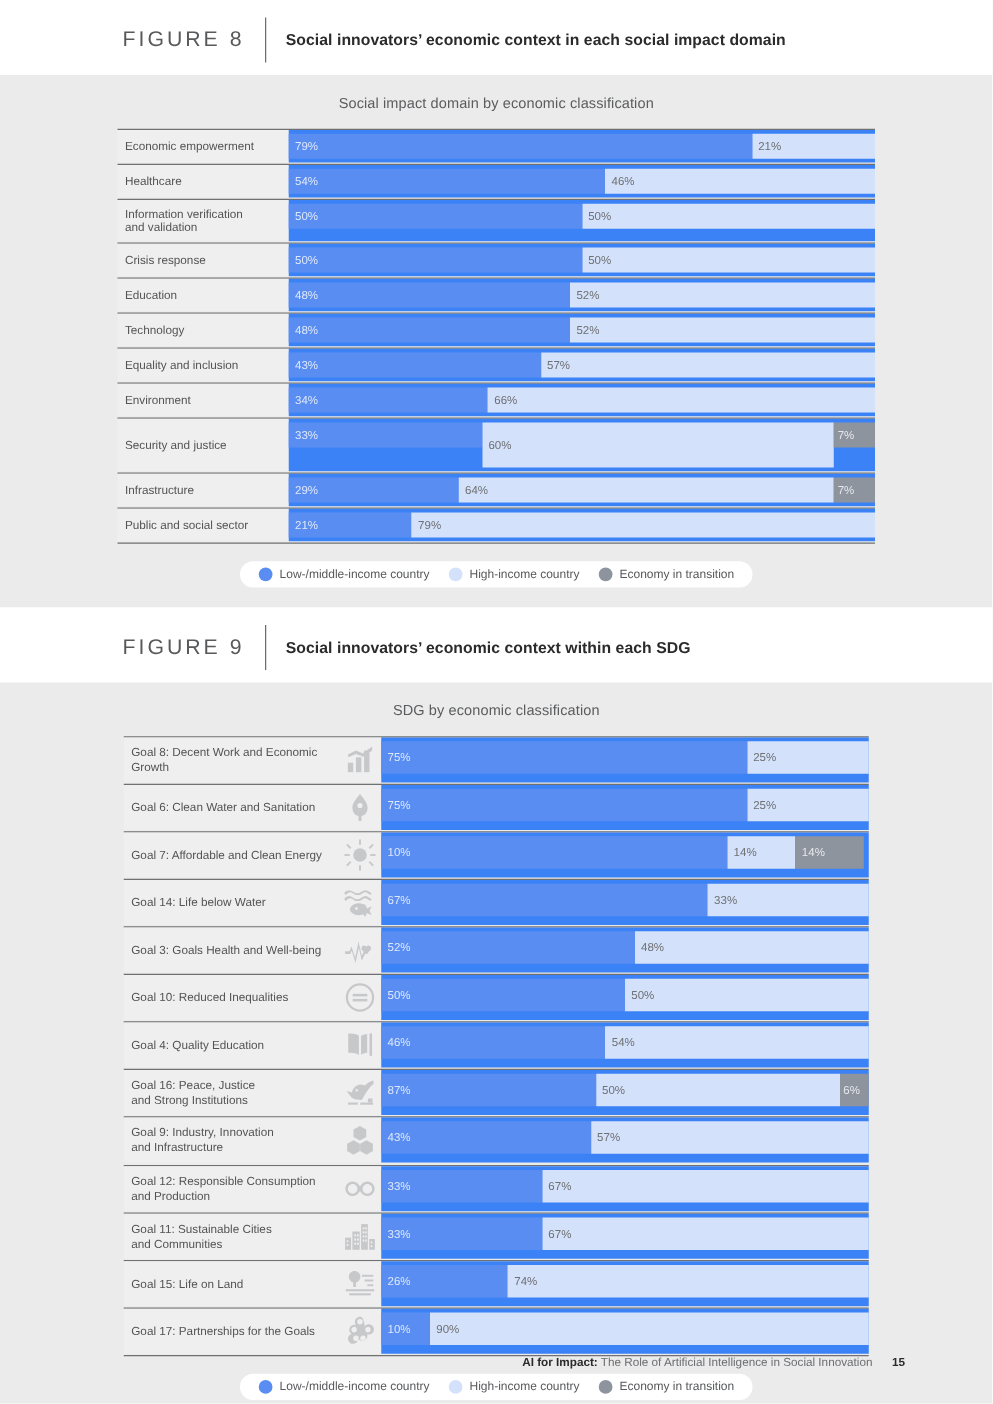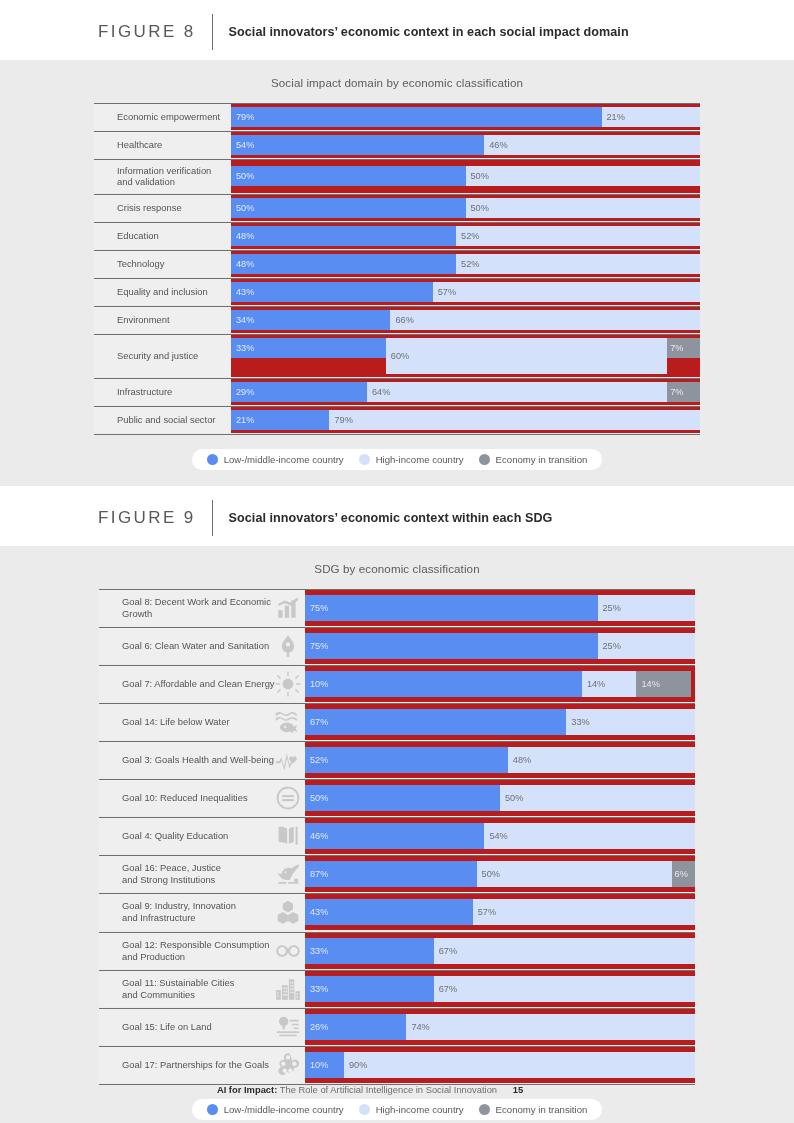--- a/index.html
+++ b/index.html
@@ -85,23 +85,22 @@
     white-space: nowrap;
     overflow: visible;
   }
   .seg.low  { background: #5a8df2; color: #dde8fd; }
   .seg.high { background: #d3e1fb; color: #6f7072; }
   .seg.trans{ background: #8e949e; color: #e6e8ec; }
   .seg.trans.narrow { padding-left: 3px; }
 
   .bar-outer {
     flex: 1 1 auto;
-    background: #b91c1c;
+    background: #3b82f6;
     display: flex;
-    align-items: center;
     padding: 3px 0;
   }
   .bar-track { display: flex; width: 100%; }
 
   
   .chart-8 .row { margin-bottom: 0; }
   .chart-8 .row-label,
   .chart-8 .bar-outer { min-height: 26px; }
   .chart-9 .row-label,
   .chart-9 .bar-outer { min-height: 33px; }
@@ -122,30 +121,30 @@
   .legend-dot { width: 11px; height: 11px; border-radius: 50%; display: inline-block; }
   .legend-label { font-size: 9.6px; color: #58595b; }
 
   
   .sdg-icon { width: 26px; height: 26px; flex: 0 0 26px; opacity: .72; }
   .sdg-icon svg { width: 100%; height: 100%; display: block; fill: #b9babc; }
 
   
   .footer {
     position: absolute;
-    left: 0; right: 0; bottom: 28px;
-    text-align: center;
+    left: 0; right: 16px; bottom: 28px;
+    text-align: right;
     padding-right: 54px;
     font-size: 9.4px;
     color: #6d6e71;
   }
   .footer b { color: #2b2b2b; font-weight: 700; }
   .footer .pg { color: #2b2b2b; font-weight: 700; margin-left: 13px; }
 
-  .label-lines { display: flex; flex-direction: column; margin-left: 17px; }
+  .label-lines { display: flex; flex-direction: column; }
 </style>
 </head>
 <body>
 
 <div class="page">
 
   <div class="fig-header">
     <div class="fig-header-inner">
       <span class="fig-num">FIGURE 8</span>
       <span class="fig-rule"></span>

